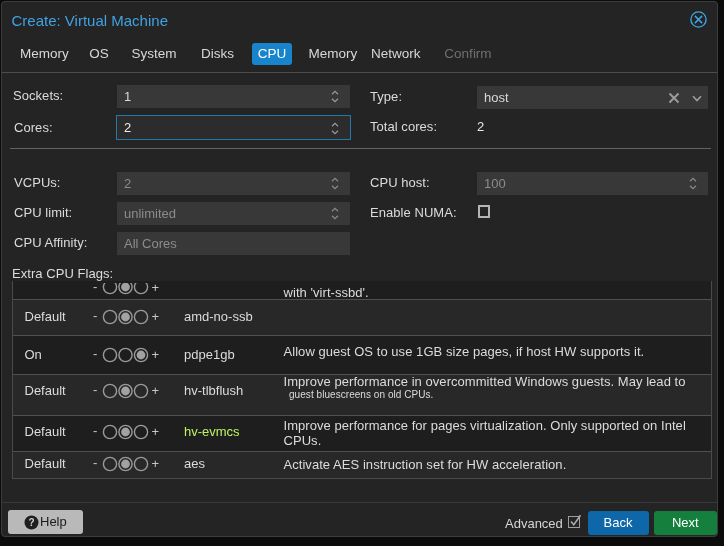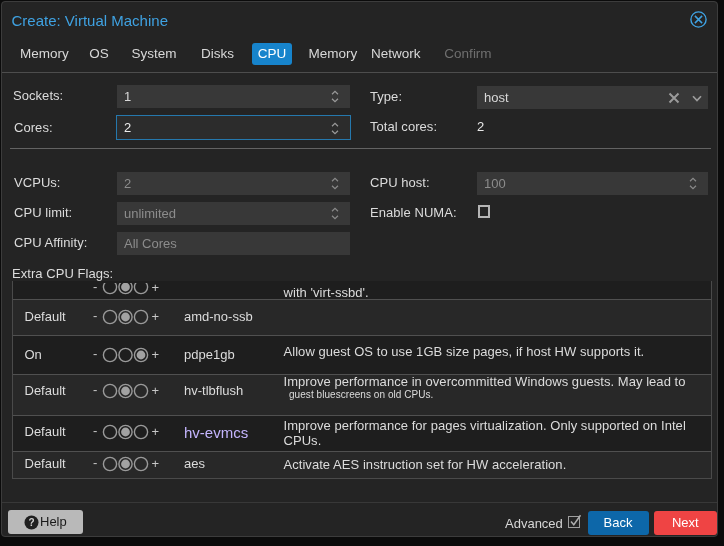--- a/index.html
+++ b/index.html
@@ -148,21 +148,21 @@
           <div style="position:absolute; left:0; top:0; width:700px; height:1px; background:#505050;"></div>
           <span style="position:absolute; left:11.5px; top:9px; font-size:13px; color:#dcdcdc;">Default</span>
           <span style="position:absolute; left:80px; top:8px; font-size:13px; color:#c8c8c8;">-</span>
           <svg style="position:absolute; left:88.5px; top:9px;" width="48" height="16" viewBox="0 0 48 16">
             <circle cx="8" cy="8" r="6.6" fill="none" stroke="#9a9a9a" stroke-width="1.4"></circle>
             <circle cx="23.5" cy="8" r="6.6" fill="none" stroke="#9a9a9a" stroke-width="1.4"></circle>
             <circle cx="23.5" cy="8" r="4.4" fill="#a2a2a2"></circle>
             <circle cx="39" cy="8" r="6.6" fill="none" stroke="#9a9a9a" stroke-width="1.4"></circle>
           </svg>
           <span style="position:absolute; left:138.5px; top:9px; font-size:13px; color:#c8c8c8;">+</span>
-          <span style="position:absolute; left:171px; top:9px; font-size:15px; color:#c4b5fd;">hv-evmcs</span>
+          <span style="position:absolute; left:171px; top:9px; font-size:13px; color:#bef264;">hv-evmcs</span>
           <span style="position:absolute; left:270.5px; top:2.5px; font-size:13px; letter-spacing:0.05px; color:#dcdcdc; white-space:nowrap;">Improve performance for pages virtualization. Only supported on Intel</span>
           <span style="position:absolute; left:270.5px; top:17.5px; font-size:13px; letter-spacing:0.05px; color:#dcdcdc; white-space:nowrap;">CPUs.</span>
         </div>
         <div style="position:absolute; left:0; top:169.5px; width:700px; height:28px; background:#282828;">
           <div style="position:absolute; left:0; top:0; width:700px; height:1px; background:#505050;"></div>
           <span style="position:absolute; left:11.5px; top:5.5px; font-size:13px; color:#dcdcdc;">Default</span>
           <span style="position:absolute; left:80px; top:4.5px; font-size:13px; color:#c8c8c8;">-</span>
           <svg style="position:absolute; left:88.5px; top:5.5px;" width="48" height="16" viewBox="0 0 48 16">
             <circle cx="8" cy="8" r="6.6" fill="none" stroke="#9a9a9a" stroke-width="1.4"></circle>
             <circle cx="23.5" cy="8" r="6.6" fill="none" stroke="#9a9a9a" stroke-width="1.4"></circle>
@@ -183,15 +183,15 @@
     </svg>
     <span class="abs" style="left:32px; top:4px; font-size:13px; color:#1a1a1a;">Help</span>
   </div>
   <div class="abs" style="left:505px; top:515.5px; font-size:13px; color:#d6d6d6;">Advanced</div>
   <div class="abs" style="left:567.5px; top:516px; width:12px; height:12px; border:1.5px solid #9e9e9e;">
     <svg class="abs" style="left:0px; top:-5px;" width="14" height="16" viewBox="0 0 14 16">
           <path d="M2 9.5 L4.8 12.8 L11.5 3.2" fill="none" stroke="#adadad" stroke-width="1.5"></path>
         </svg>
   </div>
   <div class="abs" style="left:587.5px; top:511px; width:61px; height:23.5px; background:#0d67a9; border-radius:3px; color:#fff; font-size:13px; text-align:center; line-height:23.5px;">Back</div>
-  <div class="abs" style="left:653.5px; top:511px; width:63.5px; height:23.5px; background:#ef4444; border-radius:3px; color:#fff; font-size:13px; text-align:center; line-height:23.5px;">Next</div>
+  <div class="abs" style="left:653.5px; top:511px; width:63.5px; height:23.5px; background:#15803d; border-radius:3px; color:#fff; font-size:13px; text-align:center; line-height:23.5px;">Next</div>
 </div>
 </div>
 
 </body></html>

